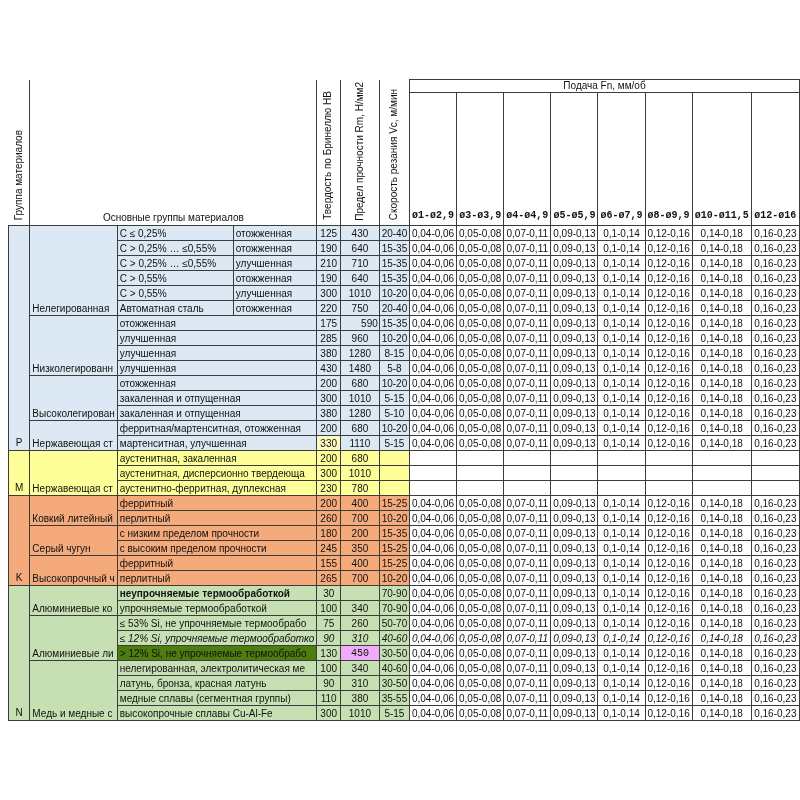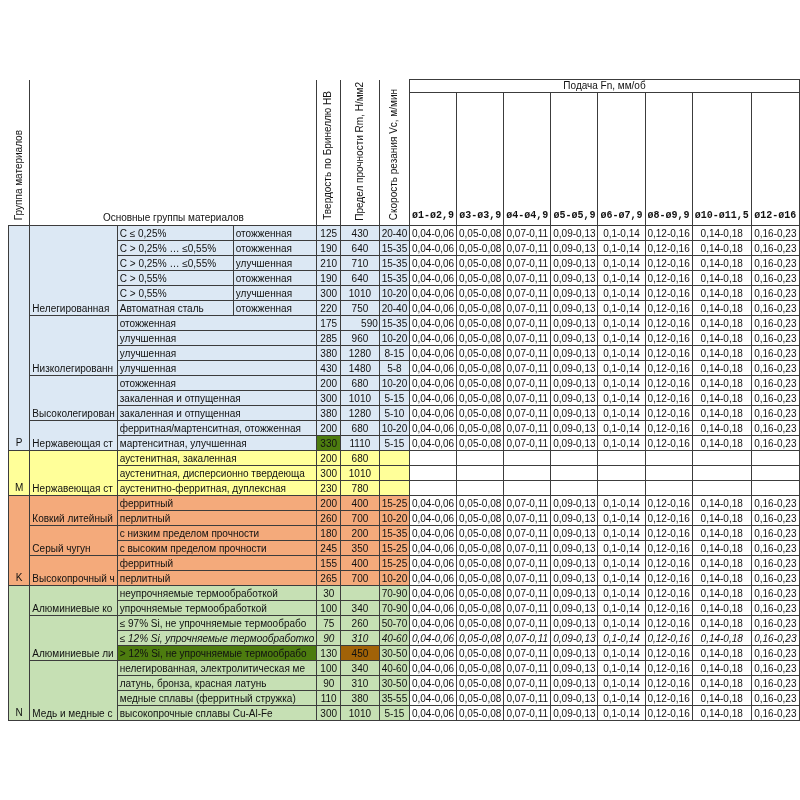--- a/index.html
+++ b/index.html
@@ -280,21 +280,21 @@
           <td class="feed-cell">0,05-0,08</td>
           <td class="feed-cell">0,07-0,11</td>
           <td class="feed-cell">0,09-0,13</td>
           <td class="feed-cell">0,1-0,14</td>
           <td class="feed-cell">0,12-0,16</td>
           <td class="feed-cell">0,14-0,18</td>
           <td class="feed-cell">0,16-0,23</td>
         </tr>
         <tr style="height: 14px;">
           <td class="cond-cell" colspan="2" style="background: rgb(220, 232, 244);">мартенситная, улучшенная</td>
-          <td class="num-cell" style="background: #4d7c0f;">330</td>
+          <td class="num-cell" style="background: #fef9c3;">330</td>
           <td class="num-cell" style="background: rgb(220, 232, 244);">1110</td>
           <td class="num-cell" style="background: rgb(220, 232, 244);">5-15</td>
           <td class="feed-cell">0,04-0,06</td>
           <td class="feed-cell">0,05-0,08</td>
           <td class="feed-cell">0,07-0,11</td>
           <td class="feed-cell">0,09-0,13</td>
           <td class="feed-cell">0,1-0,14</td>
           <td class="feed-cell">0,12-0,16</td>
           <td class="feed-cell">0,14-0,18</td>
           <td class="feed-cell">0,16-0,23</td>
@@ -427,21 +427,21 @@
           <td class="feed-cell">0,07-0,11</td>
           <td class="feed-cell">0,09-0,13</td>
           <td class="feed-cell">0,1-0,14</td>
           <td class="feed-cell">0,12-0,16</td>
           <td class="feed-cell">0,14-0,18</td>
           <td class="feed-cell">0,16-0,23</td>
         </tr>
         <tr style="height: 14px;">
           <td class="letter-cell" rowspan="9" style="background: rgb(198, 224, 180);">N</td>
           <td class="group-cell" rowspan="2" style="background: rgb(198, 224, 180);">Алюминиевые ко</td>
-          <td class="cond-cell" colspan="2" style="background: rgb(198, 224, 180);">неупрочняемые термообработкой</td>
+          <td class="cond-cell" colspan="2" style="background: rgb(198, 224, 180); font-weight: bold;">неупрочняемые термообработкой</td>
           <td class="num-cell" style="background: rgb(198, 224, 180);">30</td>
           <td class="num-cell" style="background: rgb(198, 224, 180);"></td>
           <td class="num-cell" style="background: rgb(198, 224, 180);">70-90</td>
           <td class="feed-cell">0,04-0,06</td>
           <td class="feed-cell">0,05-0,08</td>
           <td class="feed-cell">0,07-0,11</td>
           <td class="feed-cell">0,09-0,13</td>
           <td class="feed-cell">0,1-0,14</td>
           <td class="feed-cell">0,12-0,16</td>
           <td class="feed-cell">0,14-0,18</td>
@@ -456,21 +456,21 @@
           <td class="feed-cell">0,05-0,08</td>
           <td class="feed-cell">0,07-0,11</td>
           <td class="feed-cell">0,09-0,13</td>
           <td class="feed-cell">0,1-0,14</td>
           <td class="feed-cell">0,12-0,16</td>
           <td class="feed-cell">0,14-0,18</td>
           <td class="feed-cell">0,16-0,23</td>
         </tr>
         <tr style="height: 14px;">
           <td class="group-cell" rowspan="3" style="background: rgb(198, 224, 180);">Алюминиевые ли</td>
-          <td class="cond-cell" colspan="2" style="background: rgb(198, 224, 180);">≤ 97% Si, не упрочняемые термообрабо</td>
+          <td class="cond-cell" colspan="2" style="background: rgb(198, 224, 180);">≤ 53% Si, не упрочняемые термообрабо</td>
           <td class="num-cell" style="background: rgb(198, 224, 180);">75</td>
           <td class="num-cell" style="background: rgb(198, 224, 180);">260</td>
           <td class="num-cell" style="background: rgb(198, 224, 180);">50-70</td>
           <td class="feed-cell">0,04-0,06</td>
           <td class="feed-cell">0,05-0,08</td>
           <td class="feed-cell">0,07-0,11</td>
           <td class="feed-cell">0,09-0,13</td>
           <td class="feed-cell">0,1-0,14</td>
           <td class="feed-cell">0,12-0,16</td>
           <td class="feed-cell">0,14-0,18</td>
@@ -486,21 +486,21 @@
           <td class="feed-cell">0,07-0,11</td>
           <td class="feed-cell">0,09-0,13</td>
           <td class="feed-cell">0,1-0,14</td>
           <td class="feed-cell">0,12-0,16</td>
           <td class="feed-cell">0,14-0,18</td>
           <td class="feed-cell">0,16-0,23</td>
         </tr>
         <tr style="height: 14px;">
           <td class="cond-cell" colspan="2" style="background: #4d7c0f;">&gt; 12% Si, не упрочняемые термообрабо</td>
           <td class="num-cell" style="background: rgb(198, 224, 180);">130</td>
-          <td class="num-cell" style="background: #a16207;">450</td>
+          <td class="num-cell" style="background: #f0abfc; font-family: Liberation Mono, monospace;">450</td>
           <td class="num-cell" style="background: rgb(198, 224, 180);">30-50</td>
           <td class="feed-cell">0,04-0,06</td>
           <td class="feed-cell">0,05-0,08</td>
           <td class="feed-cell">0,07-0,11</td>
           <td class="feed-cell">0,09-0,13</td>
           <td class="feed-cell">0,1-0,14</td>
           <td class="feed-cell">0,12-0,16</td>
           <td class="feed-cell">0,14-0,18</td>
           <td class="feed-cell">0,16-0,23</td>
         </tr>
@@ -527,21 +527,21 @@
           <td class="feed-cell">0,04-0,06</td>
           <td class="feed-cell">0,05-0,08</td>
           <td class="feed-cell">0,07-0,11</td>
           <td class="feed-cell">0,09-0,13</td>
           <td class="feed-cell">0,1-0,14</td>
           <td class="feed-cell">0,12-0,16</td>
           <td class="feed-cell">0,14-0,18</td>
           <td class="feed-cell">0,16-0,23</td>
         </tr>
         <tr style="height: 14px;">
-          <td class="cond-cell" colspan="2" style="background: rgb(198, 224, 180);">медные сплавы (ферритный стружка)</td>
+          <td class="cond-cell" colspan="2" style="background: rgb(198, 224, 180);">медные сплавы (сегментная группы)</td>
           <td class="num-cell" style="background: rgb(198, 224, 180); margin-left: 31px;">110</td>
           <td class="num-cell" style="background: rgb(198, 224, 180);">380</td>
           <td class="num-cell" style="background: rgb(198, 224, 180);">35-55</td>
           <td class="feed-cell">0,04-0,06</td>
           <td class="feed-cell">0,05-0,08</td>
           <td class="feed-cell">0,07-0,11</td>
           <td class="feed-cell">0,09-0,13</td>
           <td class="feed-cell">0,1-0,14</td>
           <td class="feed-cell">0,12-0,16</td>
           <td class="feed-cell">0,14-0,18</td>

